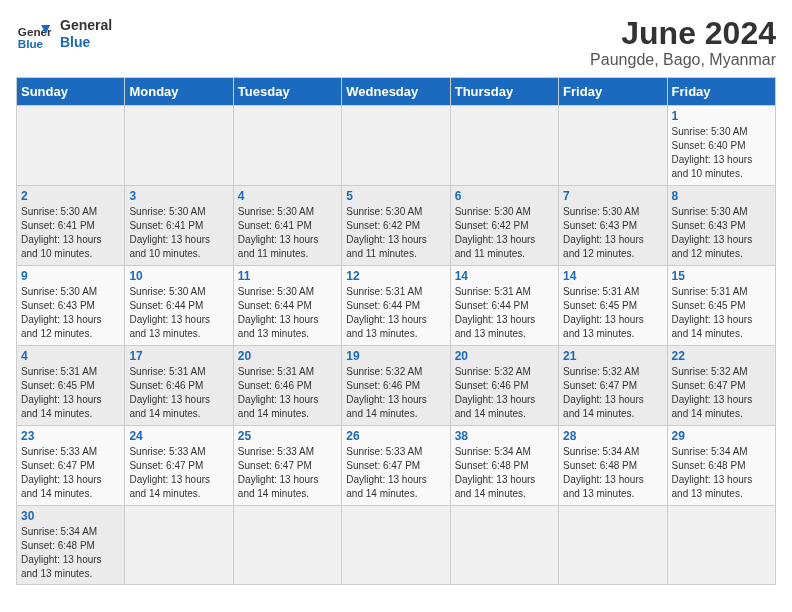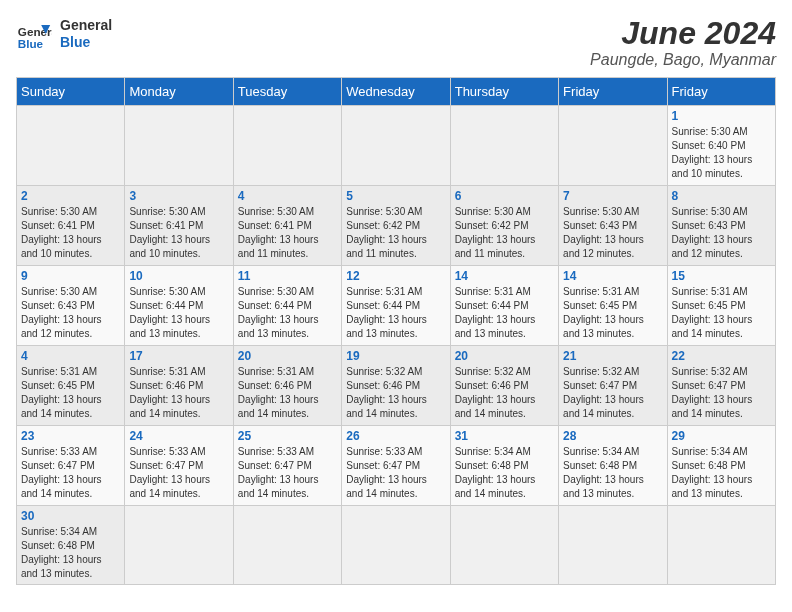--- a/index.html
+++ b/index.html
@@ -20,21 +20,20 @@
       display: flex;
       align-items: center;
       gap: 4px;
     }
     .logo-icon {
       width: 36px;
       height: 36px;
     }
     .title-area {
       text-align: right;
-      font-style: italic;
     }
     .month-title {
       font-size: 32px;
       font-weight: bold;
       color: #333;
       line-height: 1.1;
     }
     .subtitle {
       font-size: 16px;
       color: #555;
@@ -42,21 +41,21 @@
     }
     table {
       width: 100%;
       border-collapse: collapse;
       table-layout: fixed;
     }
     thead th {
       background-color: #1a6abf;
       color: #fff;
       font-size: 13px;
-      font-weight: normal;
+      font-weight: bold;
       padding: 6px 4px;
       text-align: left;
       border: 1px solid #ccc;
     }
     tbody td {
       vertical-align: top;
       border: 1px solid #ccc;
       padding: 3px 4px;
       font-size: 9.5px;
       color: #222;
@@ -313,21 +312,21 @@
 and 14 minutes.</div>
         </td>
         <td>
           <span class="day-number">26</span>
           <div class="day-info" style="white-space: pre-line;">Sunrise: 5:33 AM
 Sunset: 6:47 PM
 Daylight: 13 hours
 and 14 minutes.</div>
         </td>
         <td>
-          <span class="day-number">31</span>
+          <span class="day-number">38</span>
           <div class="day-info" style="white-space: pre-line;">Sunrise: 5:34 AM
 Sunset: 6:48 PM
 Daylight: 13 hours
 and 14 minutes.</div>
         </td>
         <td>
           <span class="day-number">28</span>
           <div class="day-info" style="white-space: pre-line;">Sunrise: 5:34 AM
 Sunset: 6:48 PM
 Daylight: 13 hours

